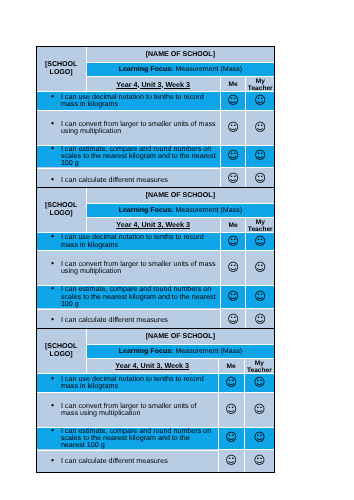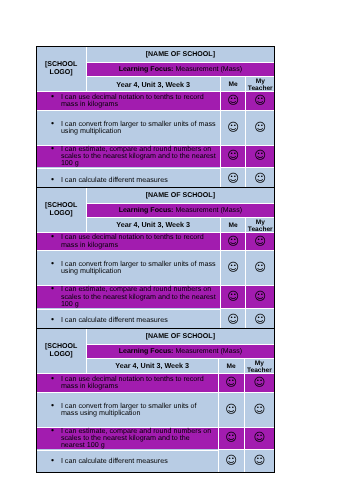--- a/index.html
+++ b/index.html
@@ -6,28 +6,28 @@
   html,body{margin:0;padding:0;background:#ffffff;}
   body{width:354px;height:500px;overflow:hidden;
        font-family:"Liberation Sans",sans-serif;
        -webkit-font-smoothing:antialiased;text-rendering:geometricPrecision;}
   .page{position:relative;width:354px;height:500px;background:#fff;overflow:hidden;}
   .sheet{position:absolute;left:35.7px;width:239.4px;border:1.3px solid #000;
          box-sizing:border-box;background:#b8cce4;overflow:hidden;}
   table{border-collapse:separate;border-spacing:0;width:100%;table-layout:fixed;}
   td{vertical-align:middle;padding:0;}
   .dark{background:#b8cce4;}
-  .light{background:#a21caf;}
+  .light{background:#0ea5e9;}
   .vsep{border-left:1.4px solid #fff;}
   .hsep{border-top:1.4px solid #fff;}
   .logo{font-weight:bold;font-size:7.05px;text-align:center;line-height:7.5px;}
   .school{font-weight:bold;font-size:7.05px;text-align:center;}
   .focus{font-size:7.05px;text-align:center;}
   .focus b{font-weight:bold;}
-  .yr{font-weight:bold;font-size:7.2px;text-align:center;}
+  .yr{font-weight:bold;font-size:7.2px;text-align:center;text-decoration:underline;}
   .me{font-weight:bold;font-size:6.6px;text-align:center;line-height:6.6px;}
   .me1{vertical-align:top;padding-top:4.7px;}
   .me2 span{display:inline-block;transform:translateY(1.8px);}
   .item{font-size:7.17px;padding:0 1px 0 24.2px;position:relative;
         line-height:7.1px;text-align:left;text-indent:-9.8px;}
   .item .bul{display:inline-block;width:9.8px;font-size:8.7px;line-height:0;
              text-indent:0;vertical-align:baseline;}
   .smile{text-align:center;font-size:11.4px;line-height:10px;
          font-family:"DejaVu Sans",sans-serif;}
   .smile span{display:inline-block;transform:translateY(-1.3px);}

